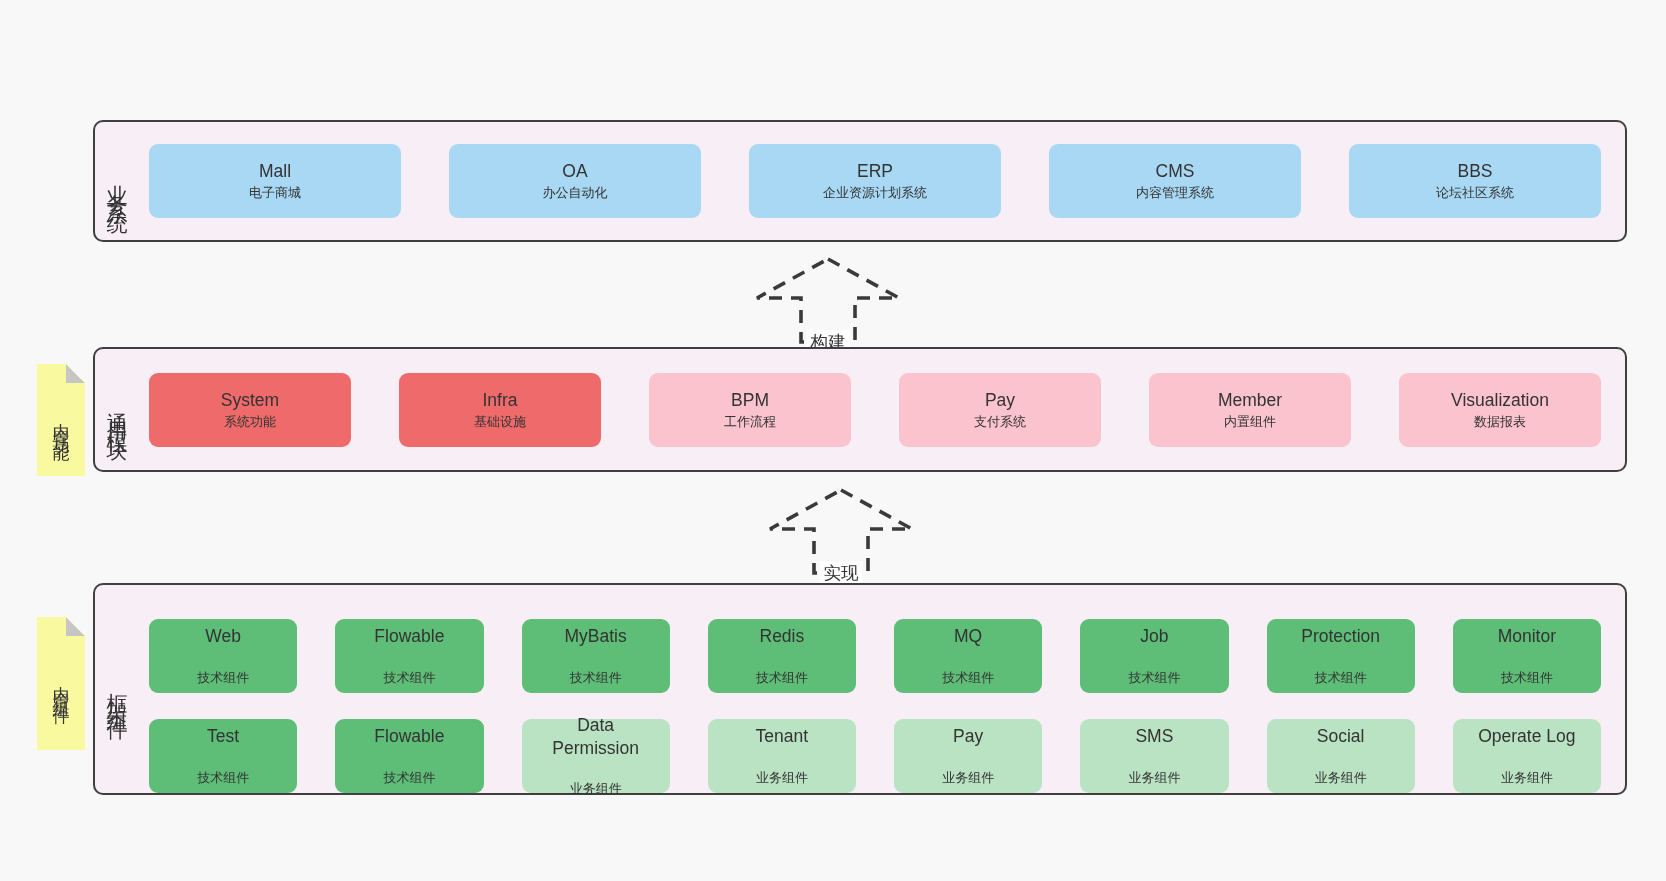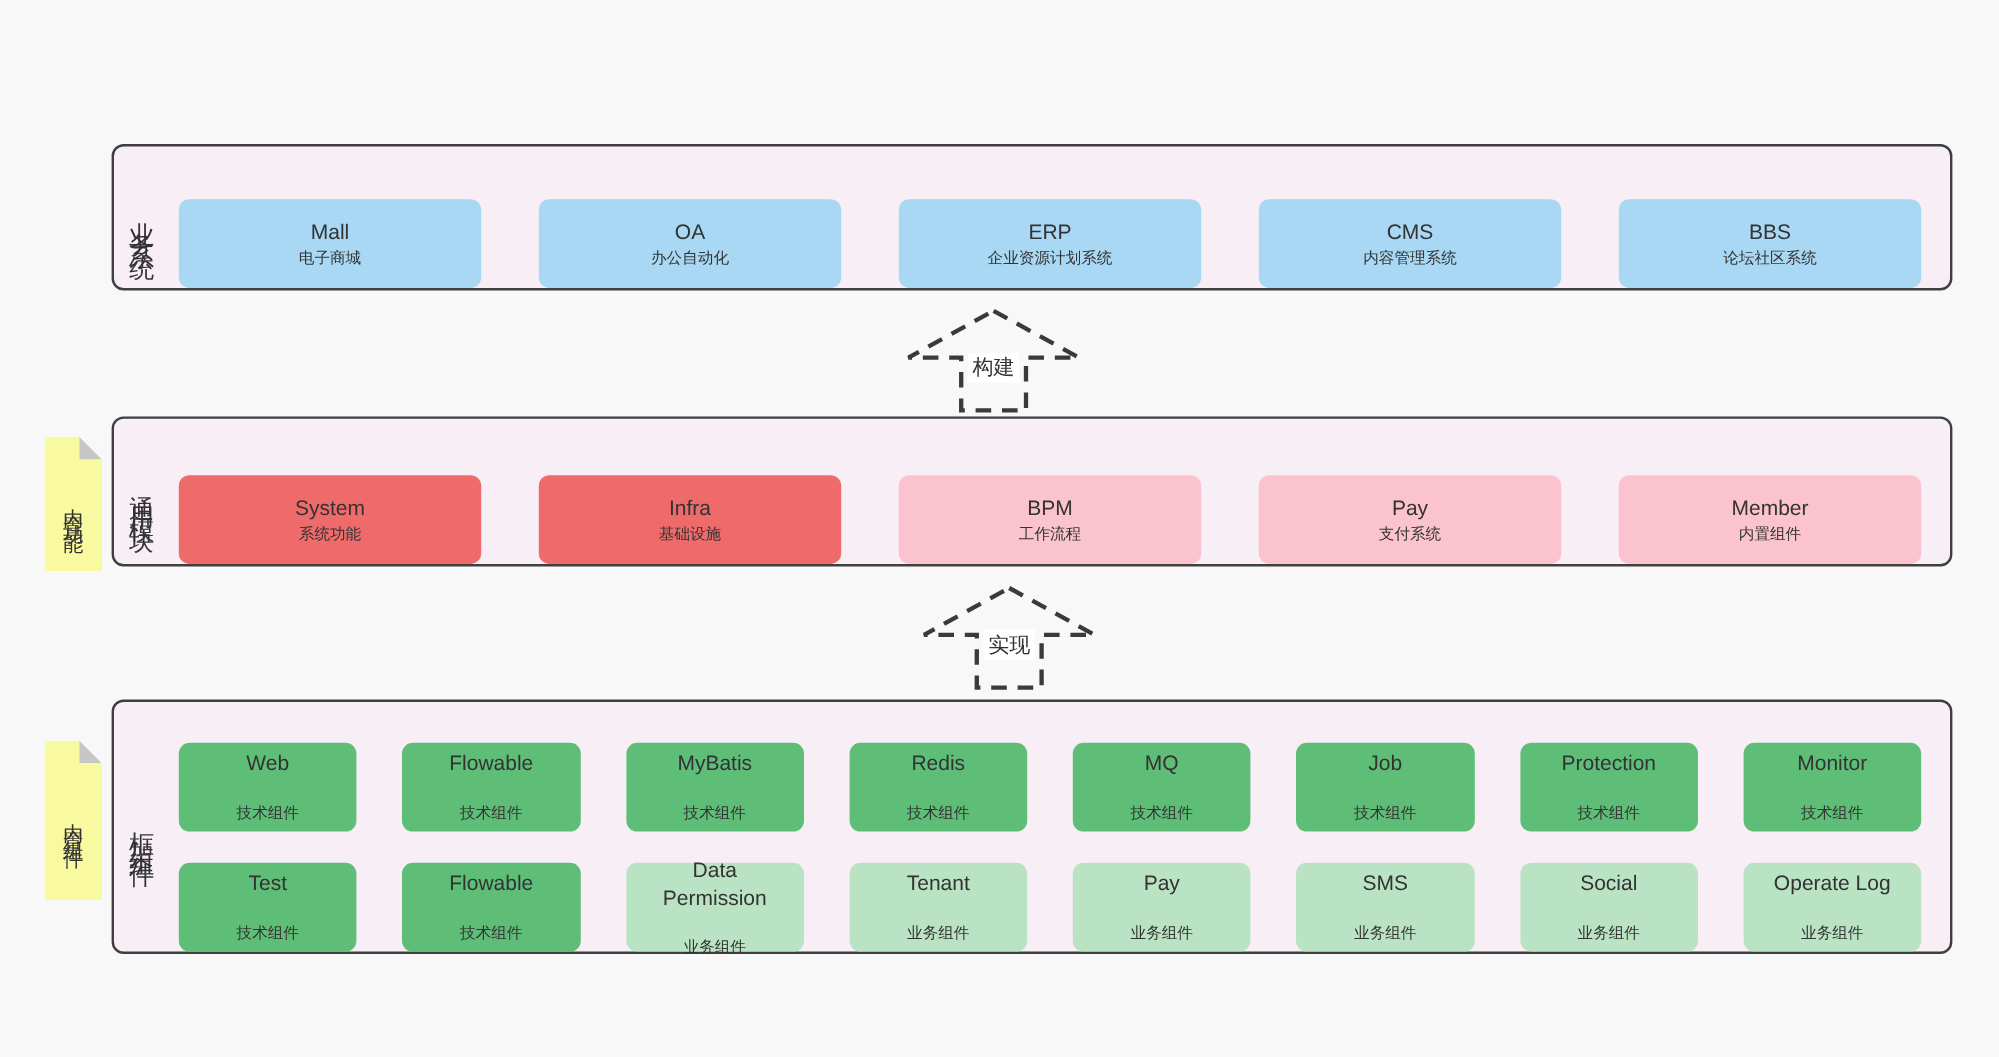--- a/index.html
+++ b/index.html
@@ -28,21 +28,21 @@
   .vlabel{
     width:44px;flex:0 0 44px;
     display:flex;align-items:center;justify-content:center;
   }
   .vlabel span{
     writing-mode:vertical-rl;text-orientation:upright;
     font-size:21px;letter-spacing:9px;color:var(--text,#333);
     margin-bottom:-9px;
   }
   .boxes{
-    flex:1;display:flex;align-items:flex-end;
+    flex:1;display:flex;align-items:center;
     gap:48px;padding:0 24px 0 10px;
   }
   .rows{
     flex:1;display:flex;flex-direction:column;justify-content:flex-end;
     gap:26px;padding:0 24px 0 10px;
   }
   .row{display:flex;gap:38px;}
   .box{
     flex:1;height:74px;border-radius:9px;
     display:flex;flex-direction:column;align-items:center;justify-content:center;
@@ -78,20 +78,21 @@
   }
   .arrow{position:absolute;z-index:0;}
   .arrow svg{display:block;}
   .arrow-label{
     position:absolute;z-index:1;
     transform:translateX(-50%);
     background:var(--arrowLabelBg,#fff);
     font-size:17.5px;color:var(--text,#333);
     padding:1px 4px;line-height:1.3;
     white-space:nowrap;
+    margin-top:36px;
   }
 </style>
 </head>
 <body>
 
 <div class="stage">
 
   <div class="band band1">
     <div class="vlabel">
         <span>业务系统</span>
@@ -150,20 +151,24 @@
         <span class="s">工作流程</span>
       </div>
       <div class="box pink">
         <span class="t">Pay</span>
         <span class="s">支付系统</span>
       </div>
       <div class="box pink">
         <span class="t">Member</span>
         <span class="s">内置组件</span>
       </div>
+      <div class="box pink">
+        <span class="t">Visualization</span>
+        <span class="s">数据报表</span>
+      </div>
     </div>
   </div>
 
   <div class="arrow" style="left:766px;top:485px;">
     <svg width="150" height="92" viewBox="0 0 150 92">
       <polygon points="75,5 146,44 102,44 102,88 48,88 48,44 4,44" fill="none" stroke="var(--arrow,#3a3a3a)" stroke-width="3.6" stroke-dasharray="13 9" stroke-linejoin="miter"></polygon>
     </svg>
   </div>
   <div class="arrow-label" style="left:841px;top:525px;">实现</div>
 

